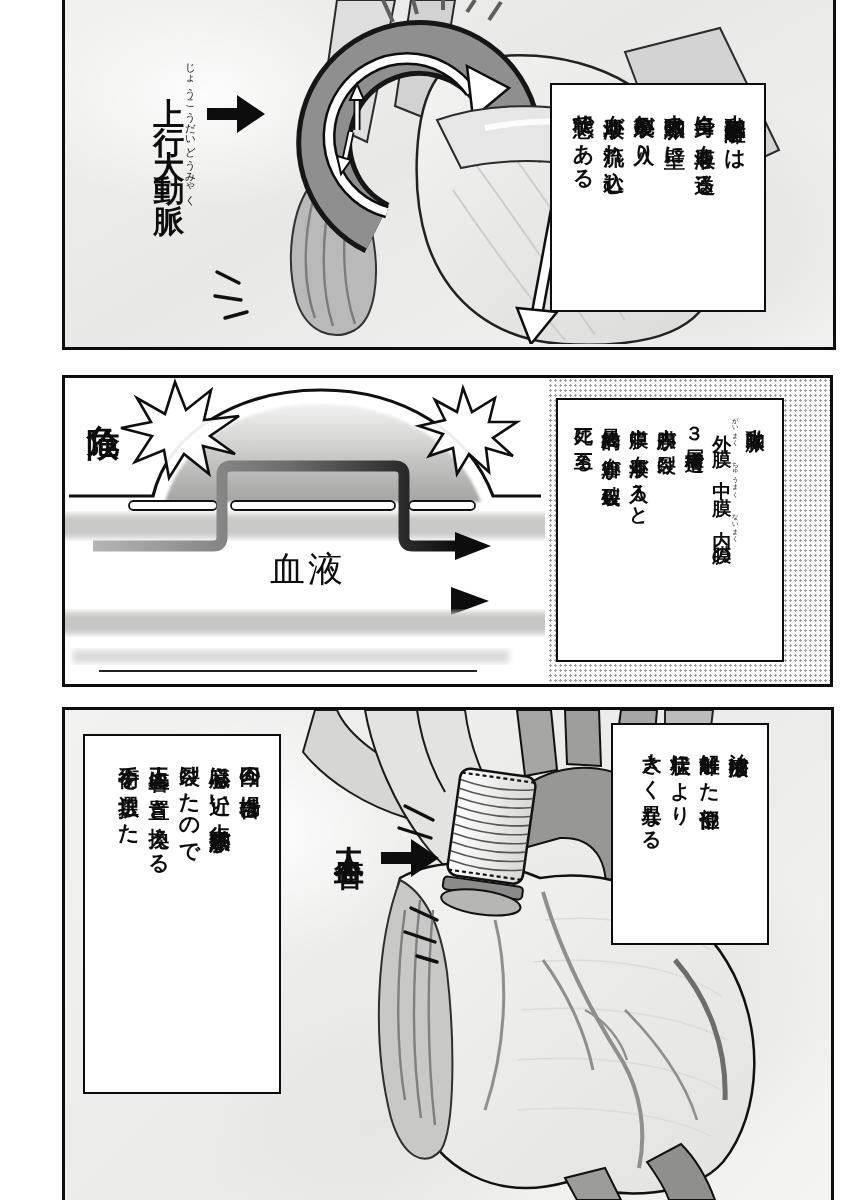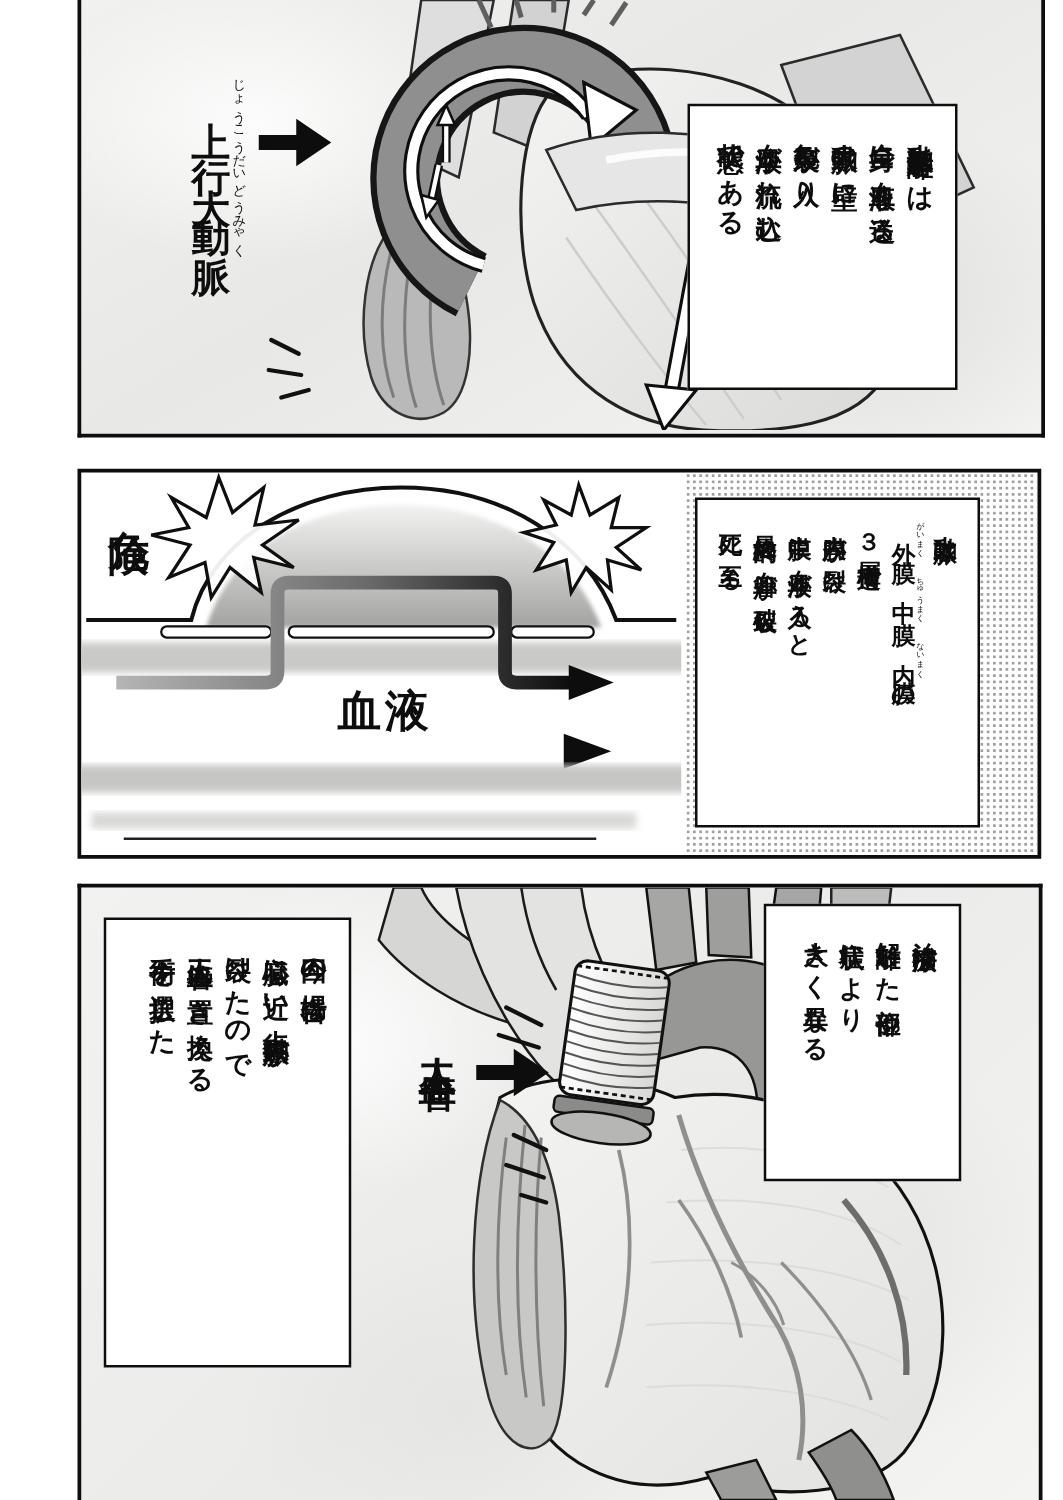--- a/index.html
+++ b/index.html
@@ -37,21 +37,21 @@
   .caption-box .vtext{width:100%;height:100%;box-sizing:border-box;padding:13px 12px;}
   .tline{margin:0 3px;line-height:1.3;}
   ruby rt{font-size:.34em;font-weight:400;letter-spacing:0;}
   .big-label{position:absolute;font-weight:700;}
   #p1-caption{left:485px;top:83px;width:216px;height:229px;font-size:21px;}
   #p2-caption{left:491px;top:20px;width:228px;height:264px;font-size:19px;}
   #p3-caption-right{left:546px;top:13px;width:158px;height:222px;font-size:20px;}
   #p3-caption-left{left:18px;top:24px;width:198px;height:360px;font-size:21px;}
   #p1-vessel-label{left:80px;top:56px;font-size:31px;letter-spacing:4px;}
   #p2-danger-label{left:13px;top:20px;font-size:33px;letter-spacing:5px;}
-  #p2-blood-label{position:absolute;left:205px;top:168px;font-size:35px;font-weight:700;letter-spacing:3px;}
+  #p2-blood-label{position:absolute;left:205px;top:168px;font-size:35px;font-weight:400;letter-spacing:3px;}
   #p3-graft-label{left:262px;top:112px;font-size:30px;letter-spacing:5px;}
 </style>
 </head>
 <body>
 
 <div class="panel" id="panel1">
   <svg class="svgfill" width="762" height="344" viewBox="0 0 762 344">
     <defs>
       <linearGradient id="p1body" x1="0" y1="0" x2="1" y2="1">
         <stop offset="0" stop-color="#f4f4f3"></stop>

